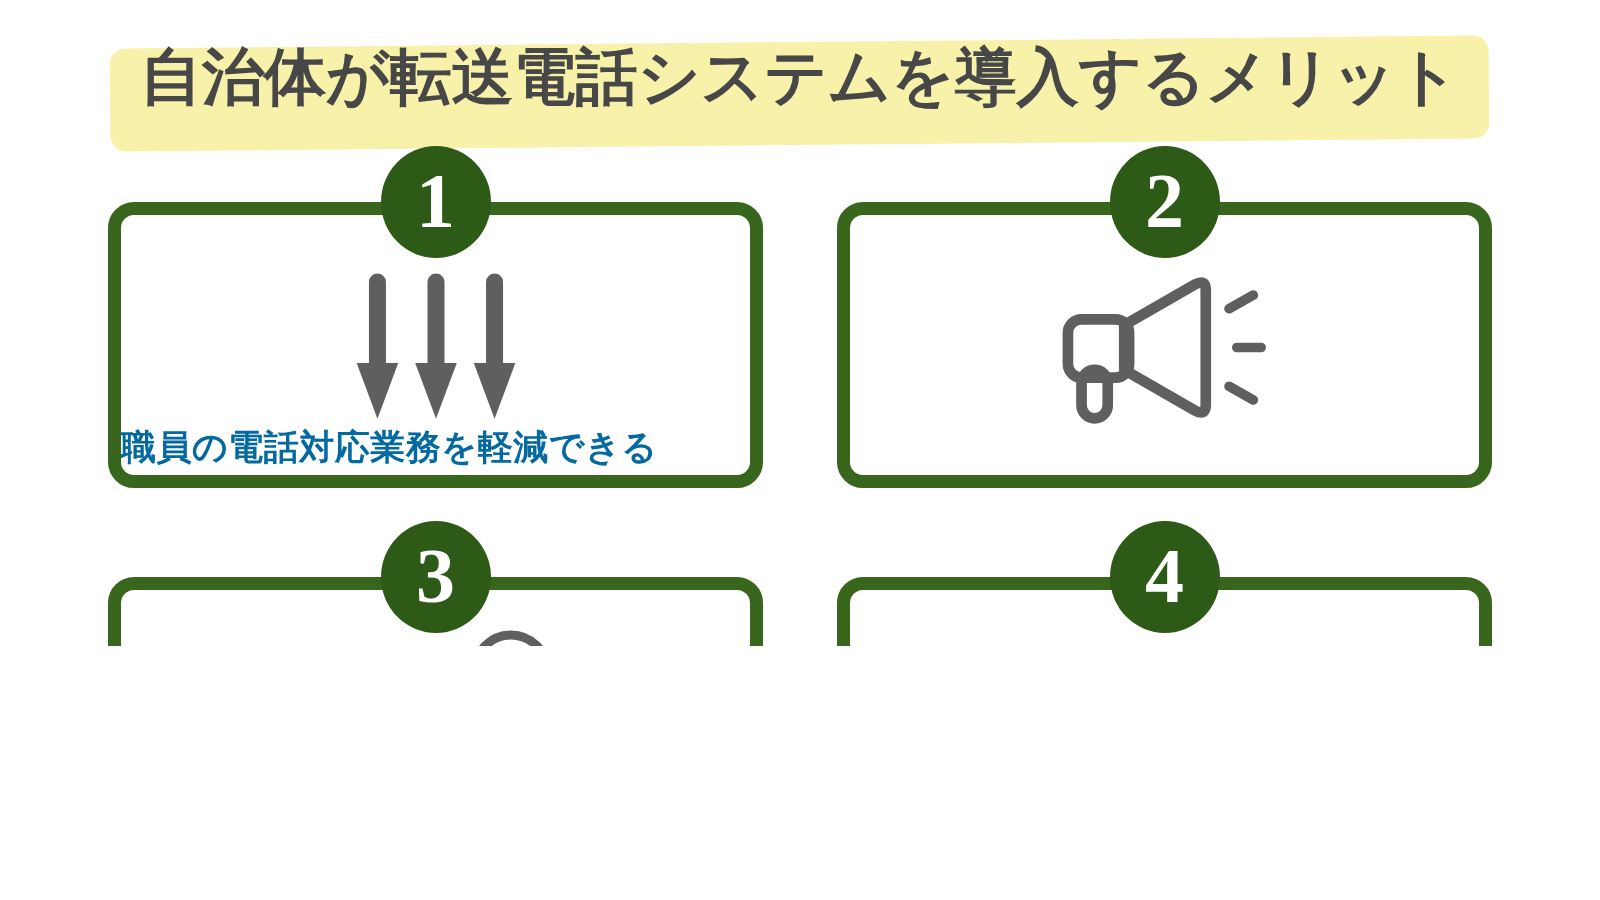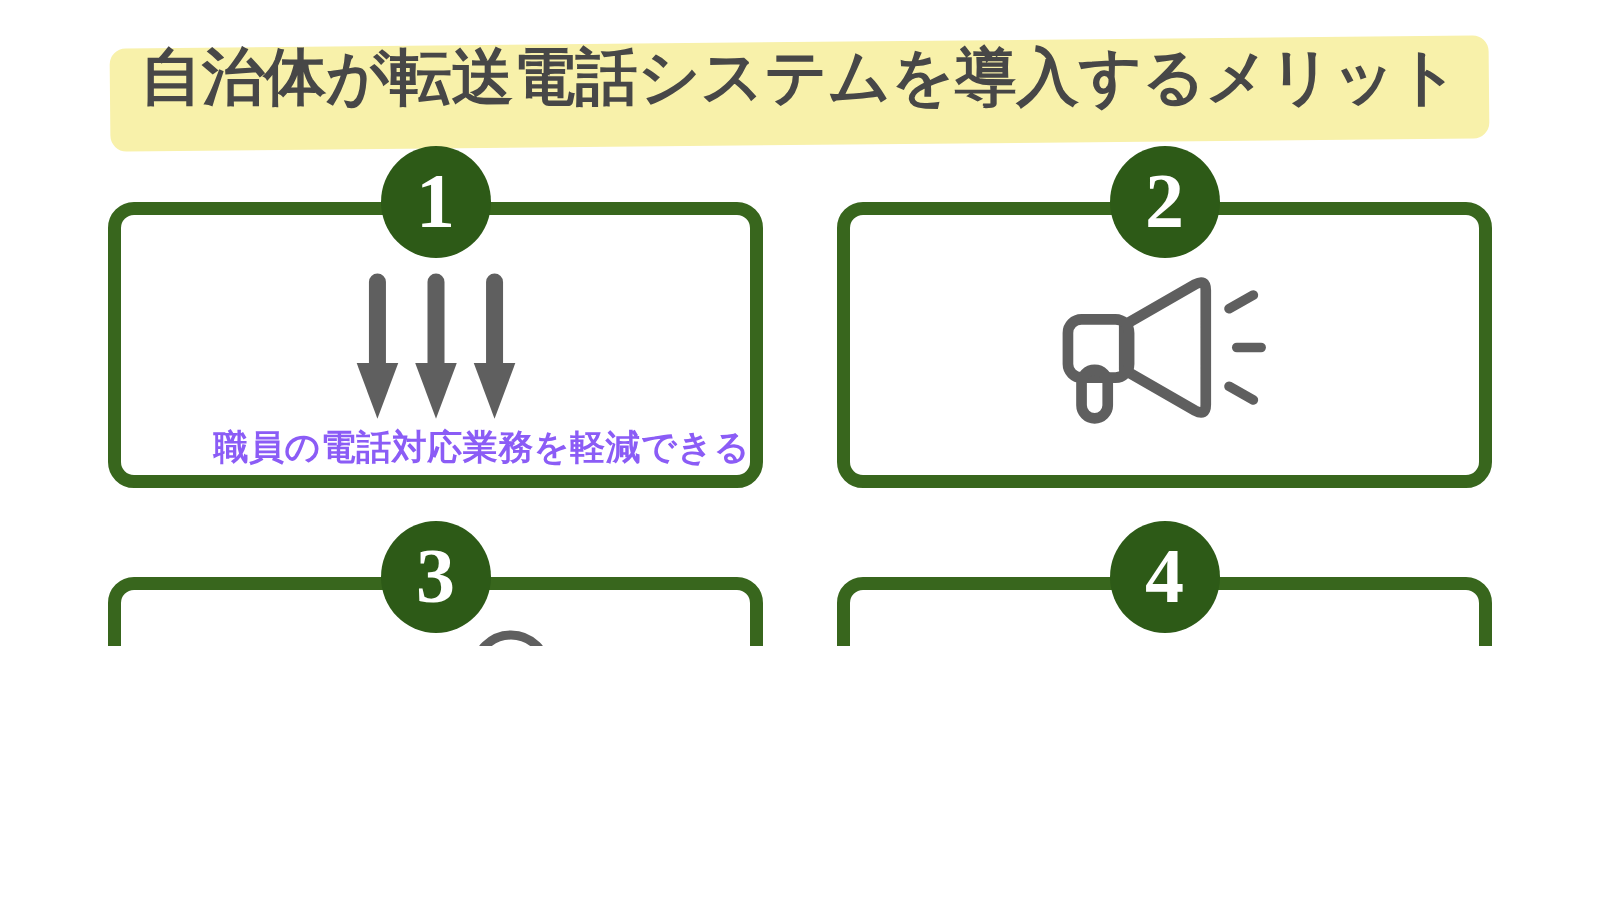--- a/index.html
+++ b/index.html
@@ -29,22 +29,22 @@
   .badge{
     position:absolute;top:-69px;left:50%;width:110px;height:112px;margin-left:-55px;
     background:#2d5a17;border-radius:50%;color:#ffffff;
     font-size:78px;font-weight:800;text-align:center;line-height:110px;
   }
   .icon-wrap{
     position:absolute;left:0;top:50px;width:100%;height:165px;
     display:flex;align-items:center;justify-content:center;
   }
   .caption{
-    position:absolute;left:0;bottom:4px;width:100%;text-align:right;
-    font-size:35px;font-weight:800;color:#8b5cf6;letter-spacing:0.5px;white-space:nowrap;
+    position:absolute;left:0;bottom:4px;width:100%;text-align:left;
+    font-size:35px;font-weight:800;color:#0369a1;letter-spacing:0.5px;white-space:nowrap;
   }
   
   .phone-combo{position:relative;width:240px;height:185px;}
   .phone-combo .phone{position:absolute;left:2px;top:30px;}
   .phone-combo .waves{position:absolute;left:92px;top:18px;transform:rotate(-45deg);}
   .phone-combo .noentry{position:absolute;left:152px;top:-2px;}
   .icon-stroke{stroke:#5f5f5f;fill:none;stroke-linecap:round;stroke-linejoin:round;}
   .icon-fill{fill:#5f5f5f;}
 </style>
 </head>

